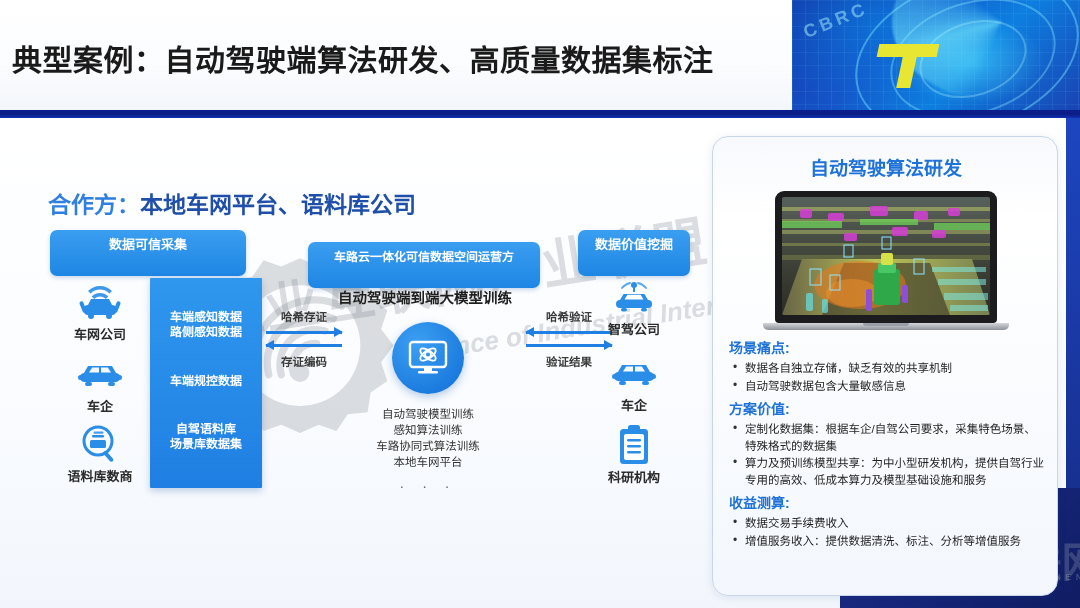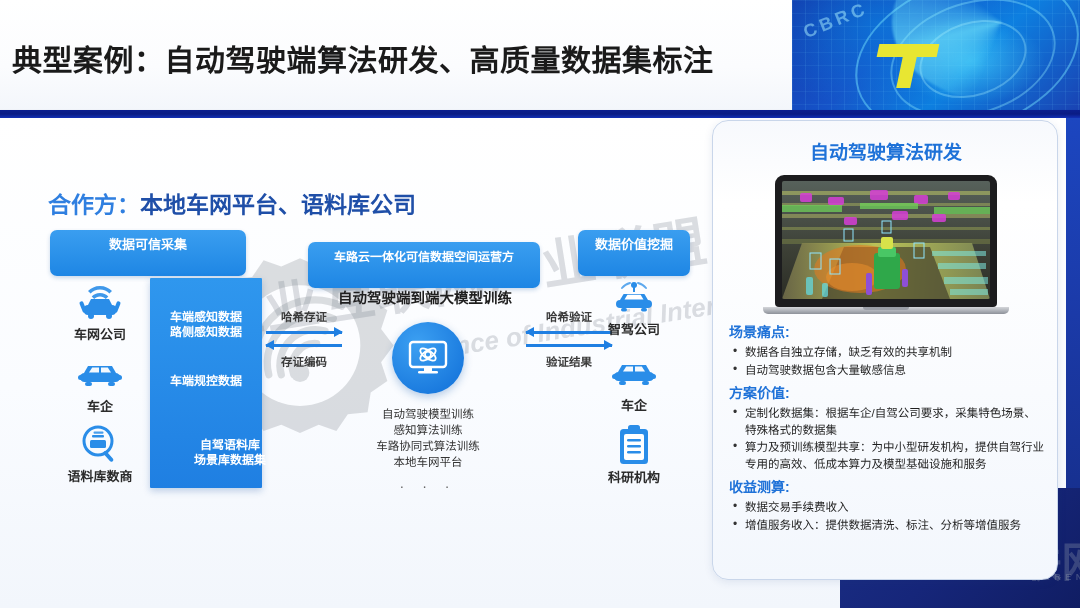--- a/index.html
+++ b/index.html
@@ -159,21 +159,21 @@
   .data-box {
     position: absolute; left: 132px; top: 108px; width: 112px; height: 210px;
     background: linear-gradient(180deg,#2f97ee 0%, #1f7fe2 100%);
     border-radius: 1px;
     box-shadow: 0 3px 7px rgba(20,80,160,.25);
     color: #fff; font-size: 12px; font-weight: 700; text-align: center;
   }
   .data-box .dl { position: absolute; left: 0; width: 112px; line-height: 15px; }
   .data-box .dl.l1 { top: 32px; }
   .data-box .dl.l2 { top: 96px; }
-  .data-box .dl.l3 { top: 160px; margin-left: 24px; }
+  .data-box .dl.l3 { top: 144px; }
 
   
   .arrow-group { position: absolute; }
   .ag-left  { left: 248px; top: 138px; width: 76px; }
   .ag-right { left: 508px; top: 138px; width: 86px; }
   .arrow-lbl { font-size: 11.5px; color: #3b3b3b; font-weight: 600; text-align: center; white-space: nowrap; }
   .arrow-line { position: relative; height: 10px; margin: 3px 0; }
   .arrow-line .shaft { position: absolute; top: 4px; left: 0; right: 0; height: 2.5px; background: #1f7fe2; }
   .arrow-line .head { position: absolute; top: 0px; width: 0; height: 0; border-top: 5px solid transparent; border-bottom: 5px solid transparent; }
   .arrow-line.to-right .head { right: -1px; border-left: 9px solid #1f7fe2; }
@@ -203,21 +203,21 @@
   
   .r-actor { position: absolute; width: 96px; text-align: center; }
   .r-actor .glyph { height: 42px; display: flex; align-items: center; justify-content: center; }
   .r-actor .cap { margin-top: 1px; font-size: 13px; font-weight: 700; color: #2b2b2b; white-space: nowrap; }
   .ra1 { left: 568px; top: 106px; }
   .ra2 { left: 568px; top: 182px; }
   .ra3 { left: 564px; top: 254px; width: 104px; }
 
   
   .right-panel {
-    position: absolute; left: 712px; top: 120px; width: 346px; height: 460px;
+    position: absolute; left: 712px; top: 136px; width: 346px; height: 460px;
     background: linear-gradient(180deg,#f7f9fd 0%, #ffffff 18%, #f3f7fd 100%);
     border: 1px solid #c9d6ea;
     border-radius: 16px;
     box-shadow: 0 2px 8px rgba(30,60,120,.10);
     overflow: hidden;
   }
   .rp-title {
     position: absolute; left: 0; top: 16px; width: 346px; text-align: center;
     font-size: 19px; font-weight: 800; color: #1f72d8; white-space: nowrap;
   }

